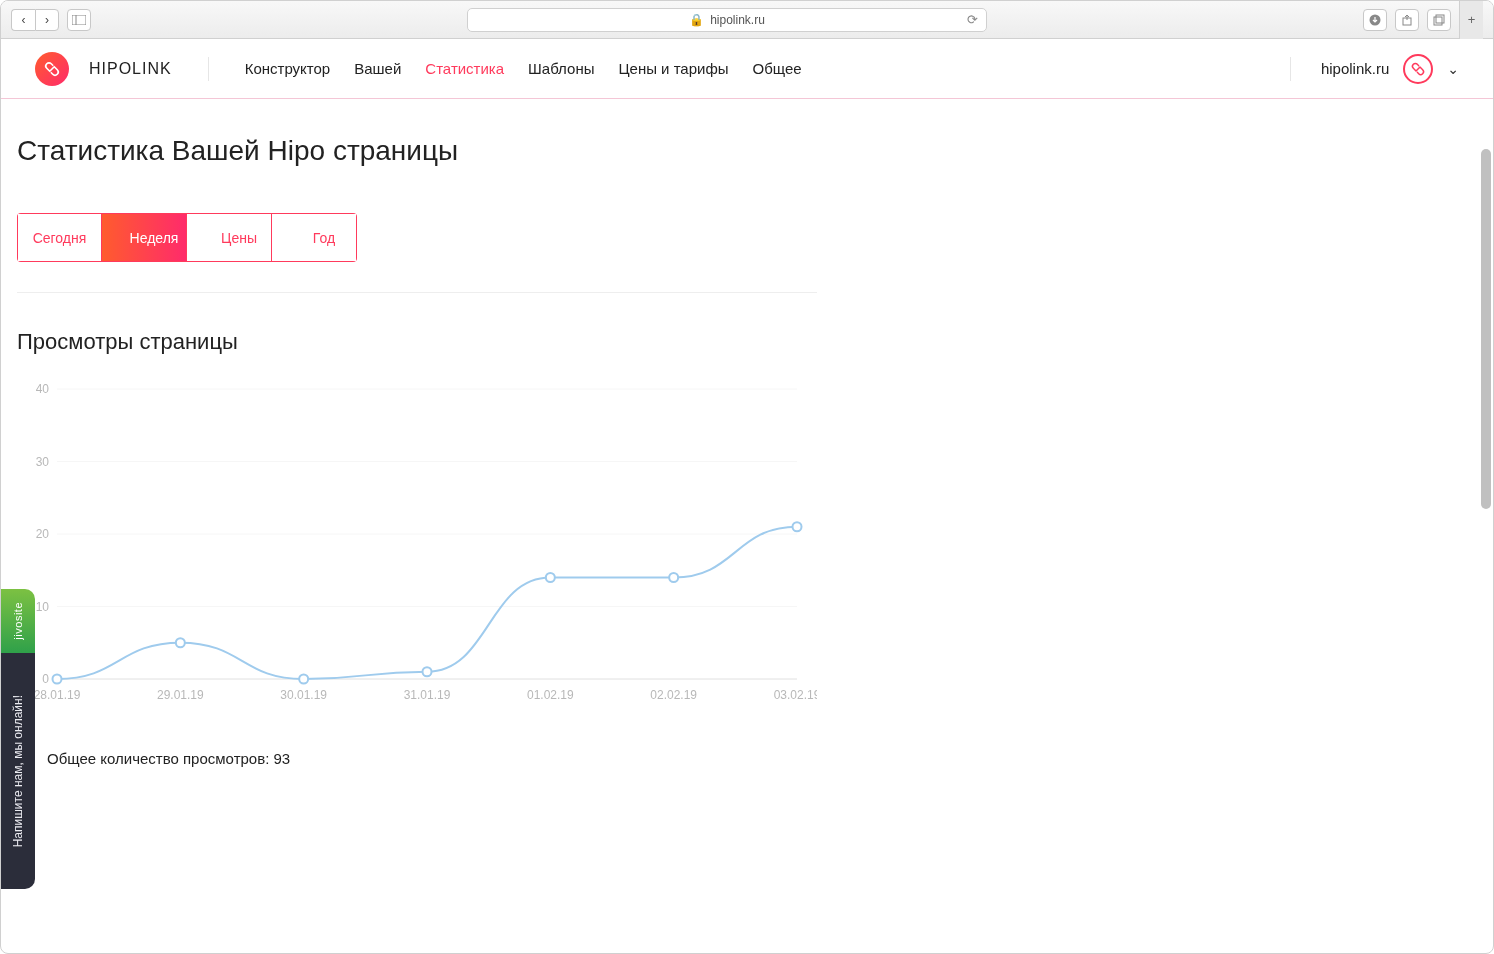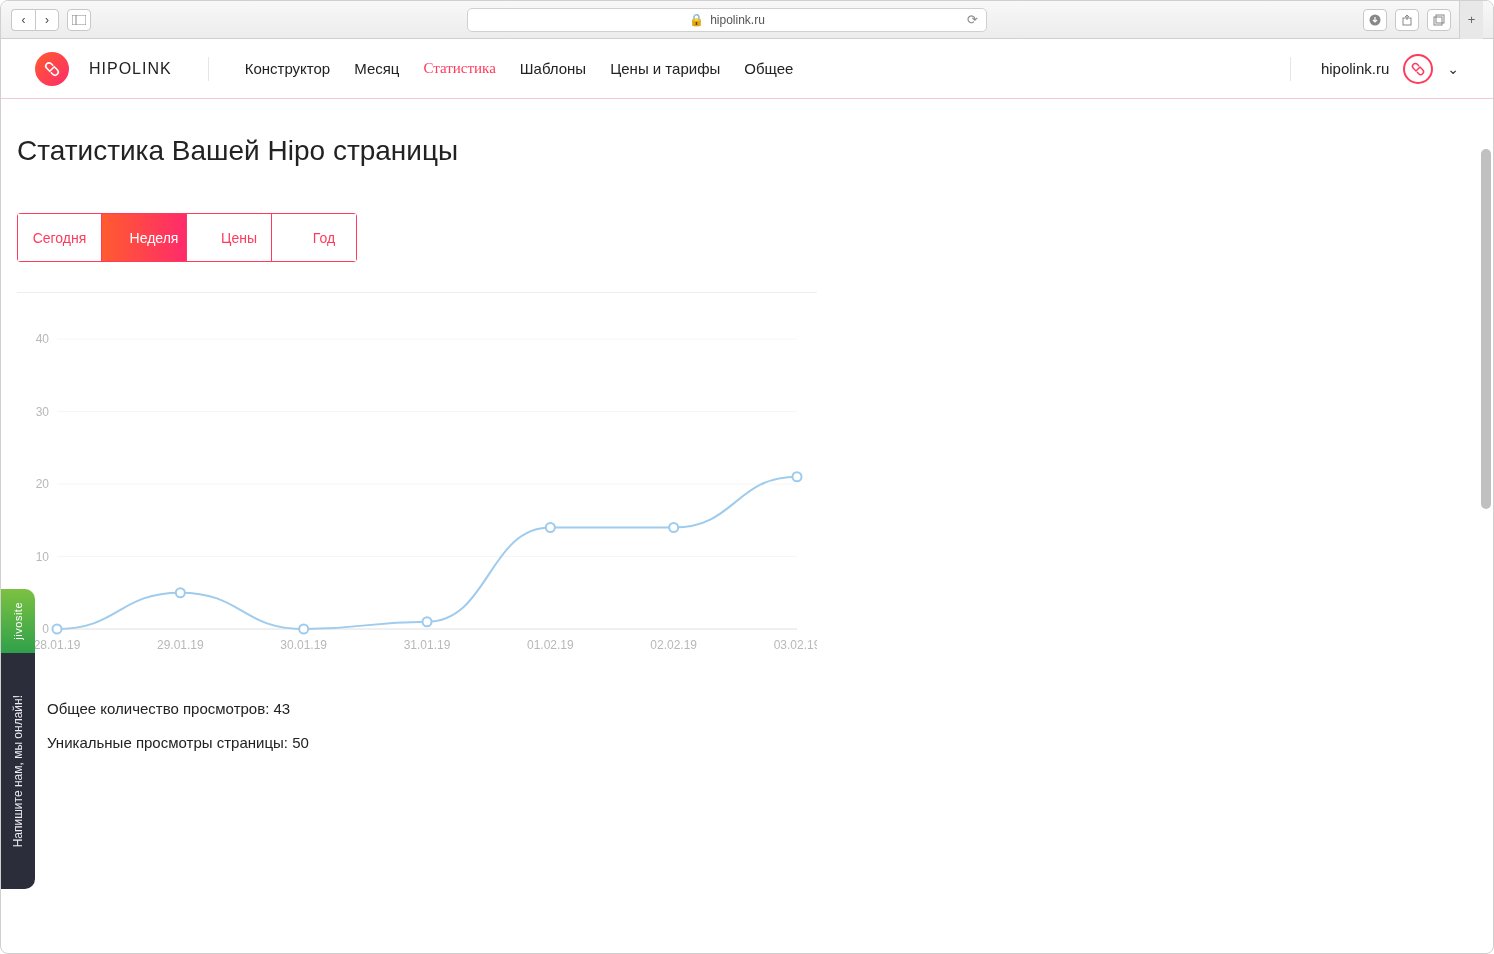--- a/index.html
+++ b/index.html
@@ -92,21 +92,21 @@
   color: #222;
 }
 .vdiv { width:1px; height:24px; background:#e6e6e6; margin: 0 16px; }
 .main-nav { display: flex; gap: 24px; justify-content: center; }
 .main-nav a {
   font-size: 15px;
   color: #222;
   text-decoration: none;
   cursor: pointer;
 }
-.main-nav a.active { color: #ff3a5c; font-family: Liberation Serif, serif; }
+.main-nav a.active { color: #ff3a5c; }
 .header-right {
   margin-left: auto;
   display: flex;
   align-items: center;
   gap: 14px;
 }
 .domain-text { font-size: 15px; color:#222; }
 .ring-icon {
   width: 30px; height:30px;
   border-radius:50%;
@@ -290,21 +290,21 @@
   <div class="site-header">
     <div class="logo-badge">
       <svg viewBox="0 0 24 24" width="18" height="18">
           <path d="M9 15 L5 11 A4 4 0 0 1 11 5 L13 7 M15 9 L19 13 A4 4 0 0 1 13 19 L11 17 M9 15 L15 9" stroke="#fff" stroke-width="2.2" fill="none" stroke-linecap="round"></path>
         </svg>
     </div>
     <span class="logo-text">HIPOLINK</span>
     <div class="vdiv"></div>
     <nav class="main-nav">
       <a>Конструктор</a>
-      <a>Месяц</a>
+      <a>Вашей</a>
       <a class="active">Статистика</a>
       <a>Шаблоны</a>
       <a>Цены и тарифы</a>
       <a>Общее</a>
     </nav>
     <div class="header-right">
       <div class="vdiv"></div>
       <span class="domain-text">hipolink.ru</span>
       <div class="ring-icon">
         <svg viewBox="0 0 24 24">
@@ -324,20 +324,21 @@
       <div class="period-tabs">
         <div class="period-tab">Сегодня</div>
         <div class="period-tab active">Неделя</div>
         <div class="period-tab">Цены</div>
         <div class="period-tab">Год</div>
       </div>
 
       <div class="hr-line"></div>
 
       <div class="stats-block">
+        <h2 class="block-title">Просмотры страницы</h2>
 
         <div class="chart-wrap">
           <svg class="chart-svg" id="chart-svg" viewBox="0 0 800 330" preserveAspectRatio="none">
               <line x1="40" x2="780" y1="300" y2="300" class="axis-line"></line>
               <text x="32" y="304" class="y-label">0</text>
               <line x1="40" x2="780" y1="227.5" y2="227.5" class="grid-line"></line>
               <text x="32" y="231.5" class="y-label">10</text>
               <line x1="40" x2="780" y1="155" y2="155" class="grid-line"></line>
               <text x="32" y="159" class="y-label">20</text>
               <line x1="40" x2="780" y1="82.5" y2="82.5" class="grid-line"></line>
@@ -360,30 +361,21 @@
               <circle cx="656.6666666666667" cy="198.5" r="4.5" class="series-pt"></circle>
               <circle cx="780" cy="147.75" r="4.5" class="series-pt"></circle>
             </svg>
         </div>
 
         <div class="legend">
           <div class="legend-row">
             <span class="legend-box"></span>
             <span>
               <span>Общее количество просмотров:</span>
-              <span>43</span>
-            </span>
-          </div>
-          <div class="legend-row">
-            <span class="legend-box filled">
-                <span class="inner"></span>
-              </span>
-            <span>
-              <span>Уникальные просмотры страницы:</span>
-              <span>50</span>
+              <span>93</span>
             </span>
           </div>
         </div>
       </div>
     </div>
 
     <div class="jivo-tab">
       <div class="jivo-top">
           <span>jivosite</span>
         </div>

